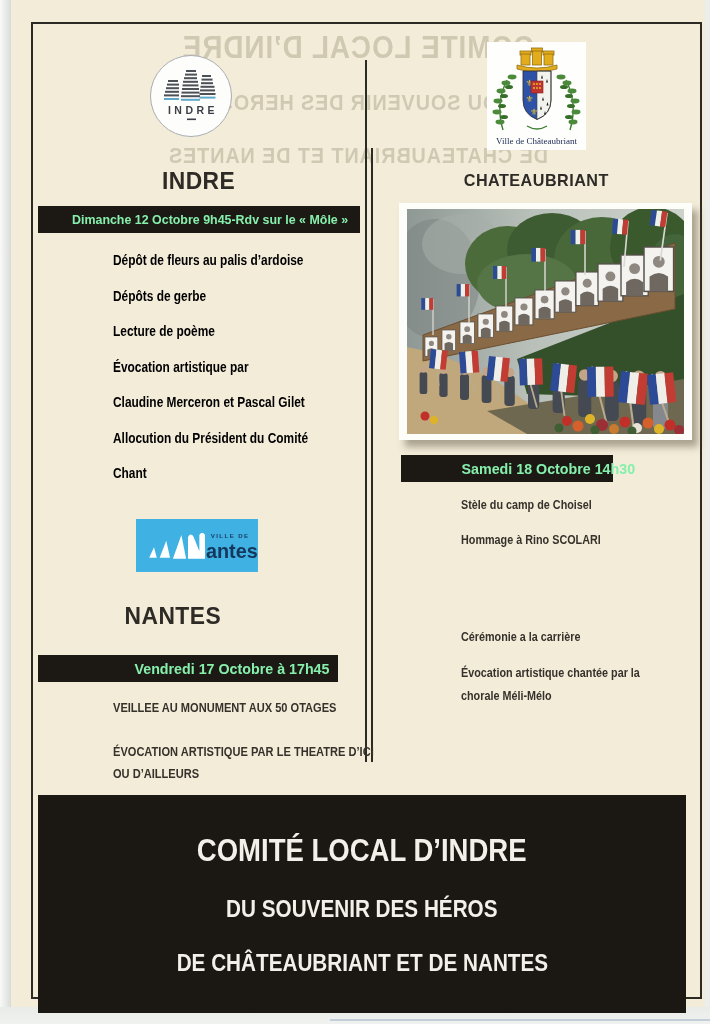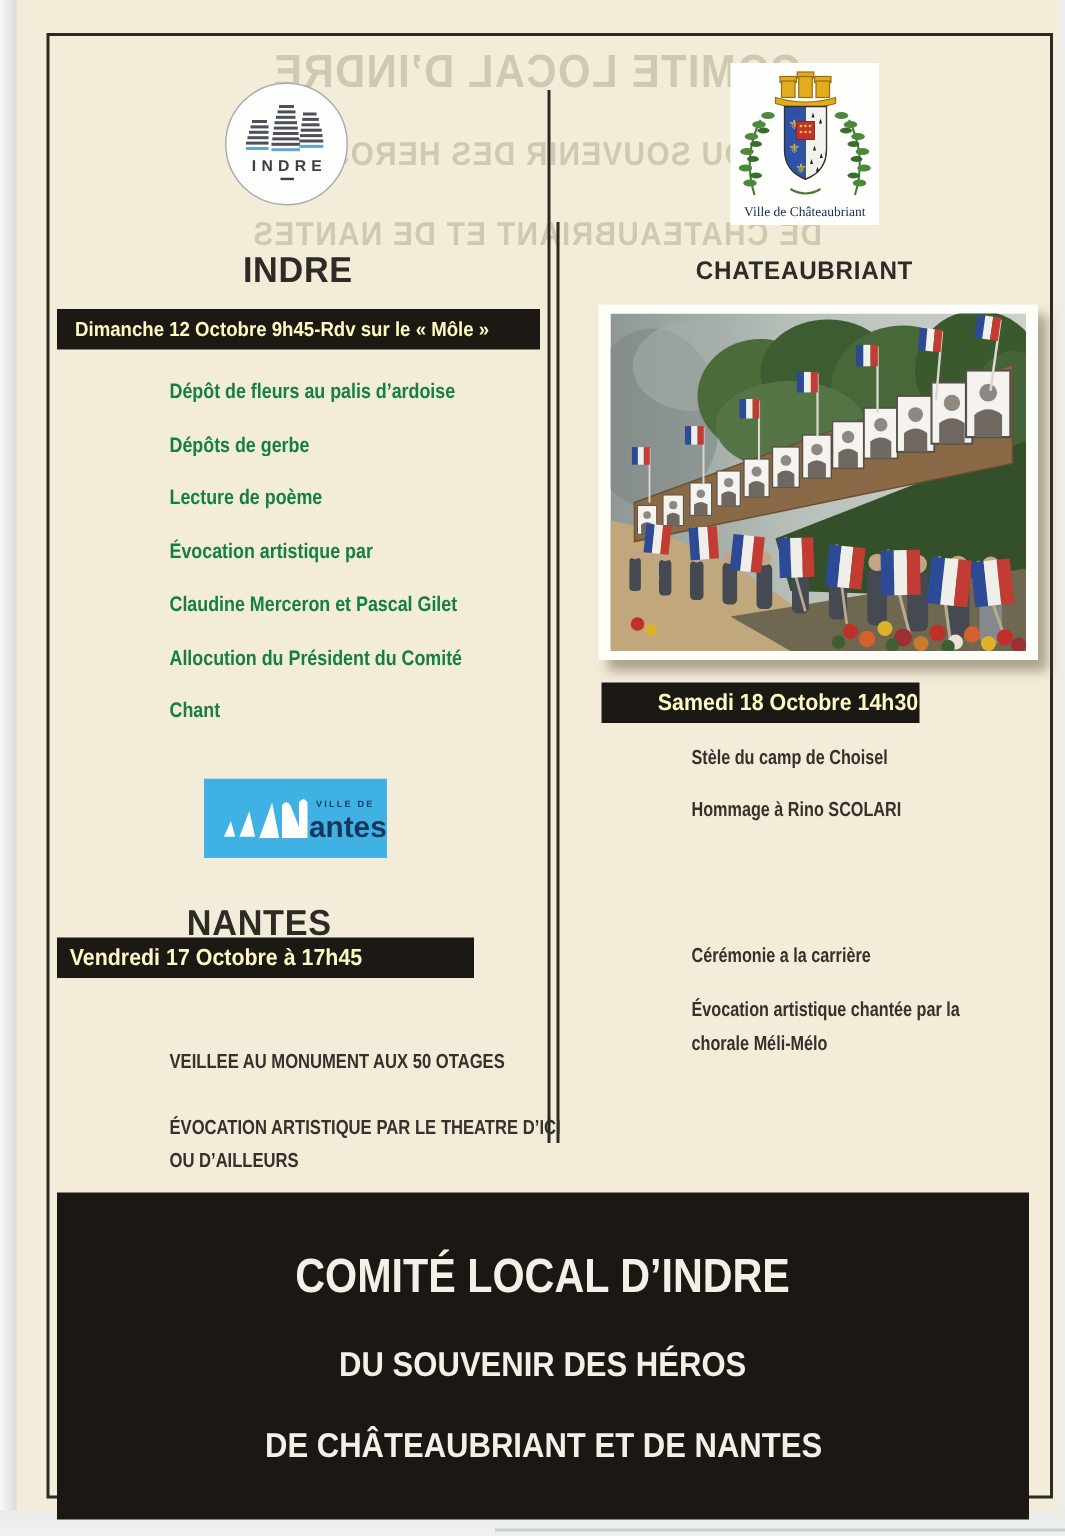--- a/index.html
+++ b/index.html
@@ -24,32 +24,32 @@
   .g2{top:90px;font-size:22px;}
   .g3{top:143px;font-size:22px;}
 
   .col-heading{position:absolute;font-weight:bold;color:#2e2b27;text-align:center;
                letter-spacing:.5px;}
   .col-heading>span{display:inline-block;transform:scaleX(.95);}
   #h-indre{left:31px;width:335px;top:167px;font-size:24px;}
   #h-nantes{left:31px;width:284px;top:602px;font-size:24px;}
   #h-chat{left:371px;width:331px;top:171px;font-size:17px;}
 
-  .banner{position:absolute;background:#1c1914;color:#fef9c3;font-weight:bold;
-          display:flex;align-items:center;justify-content:flex-start;white-space:nowrap;}
+  .banner{position:absolute;background:#1c1914;color:#86efac;font-weight:bold;
+          display:flex;align-items:center;justify-content:flex-end;white-space:nowrap;}
   .banner>span{display:inline-block;transform:scaleX(.92);}
   #banner1{left:38px;top:206px;width:322px;height:27px;font-size:13.5px;}
-  #banner2{left:38px;top:625px;width:278px;height:27px;font-size:15.5px;}
+  #banner2{left:38px;top:655px;width:300px;height:27px;font-size:15.5px;}
   #banner3{left:383px;top:455px;width:212px;height:27px;font-size:15.5px;margin-left:18px;}
   #banner3>span{transform:translateX(30px) scaleX(.92);}
   #banner4{left:381px;top:585px;width:253px;height:26px;font-size:15.5px;}
   #banner4>span{transform:translateX(36px) scaleX(.92);}
 
   .items{position:absolute;left:113px;top:252px;list-style:none;margin:0;padding:0;
-         font-size:14px;font-weight:bold;color:#15803d;}
+         font-size:14px;font-weight:bold;color:#000000;}
   .items li{height:19px;margin-bottom:16.5px;transform:scaleX(.85);transform-origin:left center;white-space:nowrap;}
 
   .caps-item{position:absolute;left:113px;font-size:13.5px;font-weight:bold;color:#35312b;
              transform:scaleX(.82);transform-origin:left center;}
   #veillee{top:700px;white-space:nowrap;}
   #evo-theatre{top:741px;width:318px;line-height:22px;text-align:justify;}
 
   .r-item{position:absolute;left:461px;font-size:13.5px;font-weight:bold;color:#35312b;
           transform:scaleX(.8);transform-origin:left center;}
   #stele{top:497px;white-space:nowrap;}

